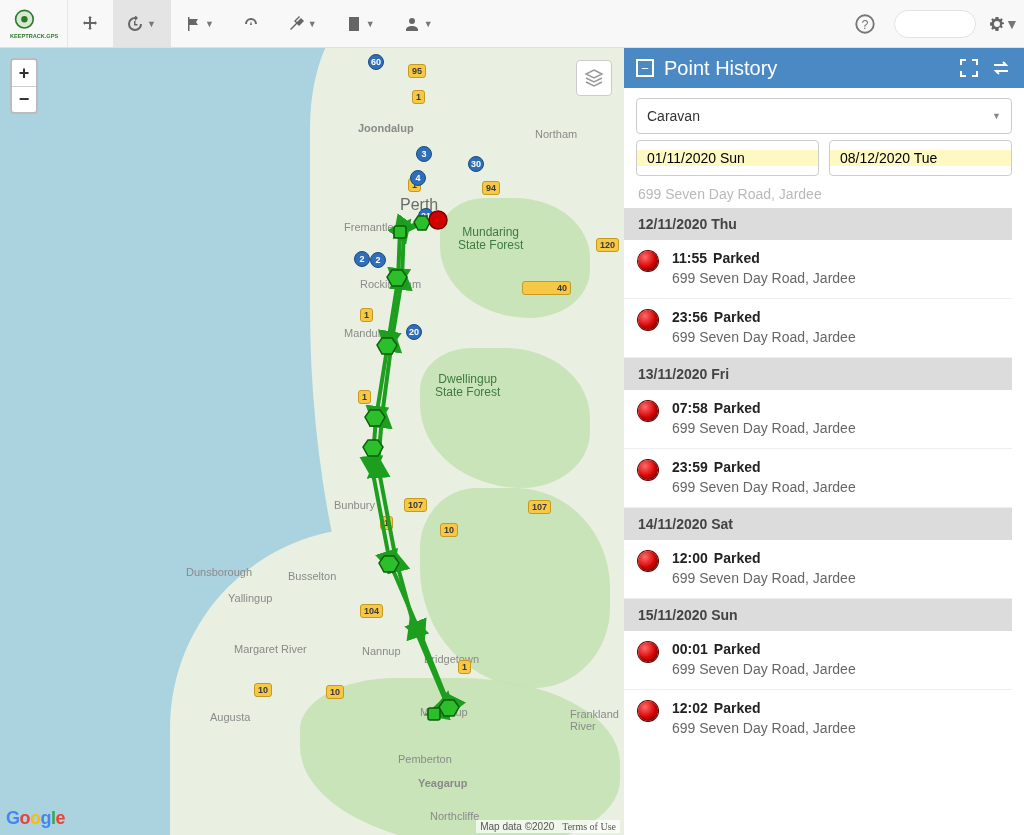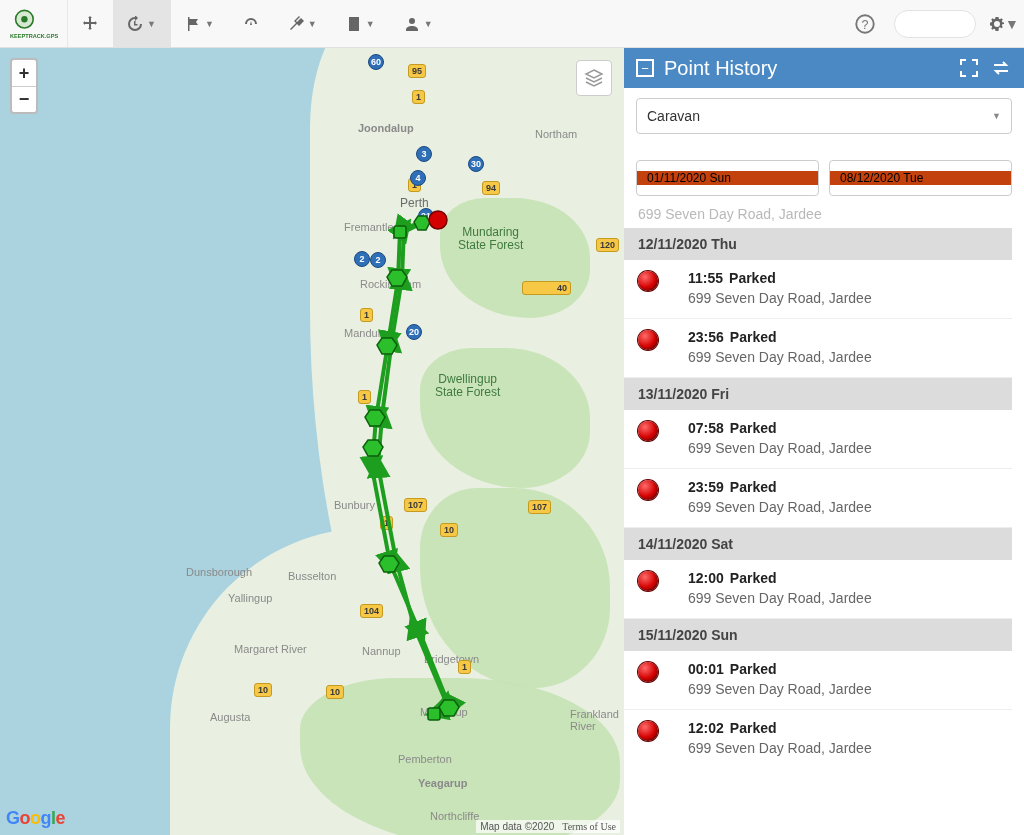--- a/index.html
+++ b/index.html
@@ -24,45 +24,45 @@
   .panel { position:absolute; right:0; top:0; width:400px; height:787px; background:#fff; display:flex; flex-direction:column; }
 
   
   .phead { height:40px; background:#4a89c4; color:#fff; display:flex; align-items:center; padding:0 12px; gap:10px; font-size:20px; }
   .phead .collapse-icn { width:18px;height:18px;border:2px solid #fff; display:flex;align-items:center;justify-content:center; font-size:13px; line-height:1; cursor:pointer;}
   .phead .title { flex:1; font-weight:400; }
   .phead .ricn { width:22px; height:22px; display:flex;align-items:center;justify-content:center; cursor:pointer; }
   .phead .ricn svg { width:18px;height:18px; fill:#fff; }
 
   
-  .pcontrols { padding:10px 12px; display:flex; flex-direction:column; gap:26px; }
+  .pcontrols { padding:10px 12px; display:flex; flex-direction:column; gap:6px; }
   .sel { height:36px; border:1px solid #ccc; border-radius:4px; padding:0 10px; display:flex; align-items:center; justify-content:space-between; cursor:pointer; background:#fff;}
   .sel .tri { font-size:9px; color:#888; }
   .daterow { display:flex; gap:10px; }
   .datebox { flex:1; height:36px; border:1px solid #ccc; border-radius:4px; display:flex; align-items:center; overflow:hidden; }
-  .datebox input { flex:1; border:none; padding:0 10px; font-size:12px; outline:none; background:#c2410c;}
+  .datebox input { flex:1; border:none; padding:0 10px; font-size:14px; outline:none; background:#fef9c3;}
 
   
   .historywrap { flex:1; overflow:hidden; position:relative; }
   .history { position:absolute; left:0; top:0; right:12px; bottom:0; overflow-y:auto; }
   .history::-webkit-scrollbar{width:8px;} .history::-webkit-scrollbar-thumb{background:#bfbfbf;border-radius:4px;}
   .truncated { padding:0 14px 6px 14px; color:#b9b9b9; font-size:14px; white-space:nowrap; overflow:hidden; }
   .dayhead { background:#dcdcdc; padding:8px 14px; font-weight:700; color:#444; font-size:14px; }
-  .event { padding:10px 14px 12px 14px; border-bottom:1px solid #eee; display:flex; gap:30px; align-items:flex-start;}
+  .event { padding:10px 14px 12px 14px; border-bottom:1px solid #eee; display:flex; gap:14px; align-items:flex-start;}
   .event:last-child { border-bottom:none; }
   .dot { width:20px; height:20px; border-radius:50%; background:radial-gradient(circle at 35% 30%, #ff6a6a 0%, #d40000 55%, #8a0000 100%); box-shadow: inset -1px -1px 2px rgba(0,0,0,.4), 0 0 0 1px #600; flex-shrink:0; margin-top:1px;}
   .evtxt .line1 { font-weight:700; color:#222; }
   .evtxt .line1 .time { margin-right:6px; }
   .evtxt .line2 { color:#666; margin-top:4px; }
 
   
   .land { position:absolute; background:#e9f0e1; }
   .forest { position:absolute; background:#c7e2b5; border-radius:30% 50% 40% 60%; opacity:.9; }
   .sea-label, .city-label, .town-label { position:absolute; font-family:Arial,sans-serif; color:#6b6b6b; }
-  .city-label { font-size:12px; }
+  .city-label { font-size:16px; }
   .town-label { font-size:11px; color:#8a8a8a; }
   .forest-label { position:absolute; color:#3f7a3f; font-size:12px; text-align:center; line-height:1.1;}
   .hw { position:absolute; background:#f7c846; color:#3a3a3a; font-size:9px; font-weight:700; padding:1px 3px; border:1px solid #c49a20; border-radius:3px;}
   .rt { position:absolute; width:16px;height:16px; background:#2f6fb7; color:#fff; font-size:9px; font-weight:700; border-radius:50%; display:flex;align-items:center;justify-content:center; border:1px solid #1b4a80;}
   .zoom { position:absolute; left:10px; top:10px; width:28px; background:#fff; border:2px solid #bcbcbc; border-radius:4px; overflow:hidden;}
   .zoom div { height:26px; display:flex;align-items:center;justify-content:center; font-size:18px; font-weight:700; color:#333; cursor:pointer;}
   .zoom div+div { border-top:1px solid #ccc; }
   .layers { position:absolute; right:12px; top:12px; width:36px; height:36px; background:#fff; border:1px solid #ccc; border-radius:4px; display:flex;align-items:center;justify-content:center; color:#888; cursor:pointer;}
   .attr { position:absolute; right:4px; bottom:2px; font-size:10px; color:#555; background:rgba(255,255,255,.7); padding:1px 4px;}
   .attr span+span { margin-left:8px;font-family:Liberation Serif, serif; }

